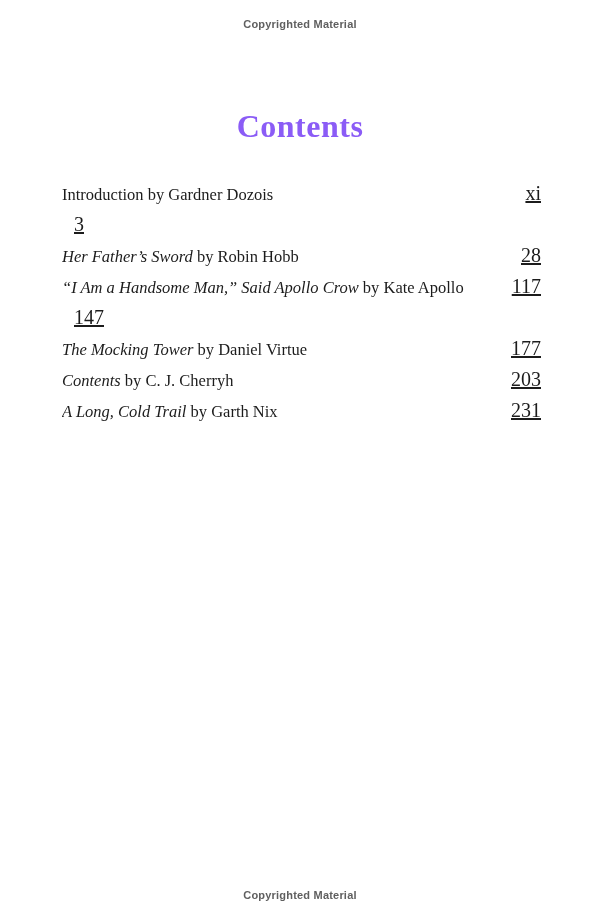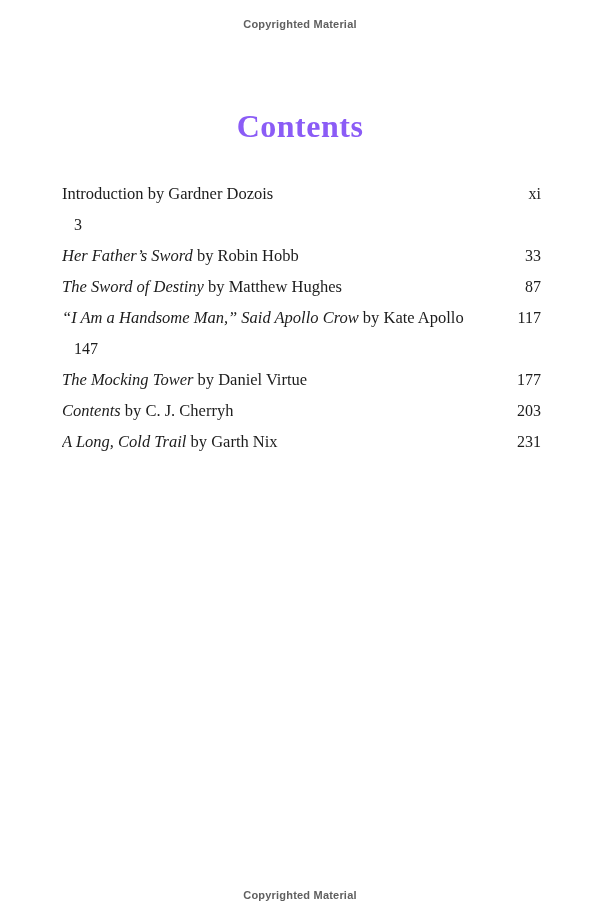--- a/index.html
+++ b/index.html
@@ -57,47 +57,44 @@
     font-size: 16.5px;
     white-space: nowrap;
   }
   .toc-left {
     overflow: hidden;
   }
   .toc-left em {
     font-style: italic;
   }
   .toc-page {
-    font-size: 16px;
+    font-size: 20px;
     margin-left: 12px;
+    text-decoration: underline;
   }
 </style>
 </head>
 <body>
 
 <div class="page">
   <div class="copyright top">Copyrighted Material</div>
 
   <h1 class="page-title">Contents</h1>
 
   <div class="toc" id="toc">
       <div class="toc-row">
         <span class="toc-left"><span>Introduction</span><span> by Gardner Dozois</span></span>
         <span class="toc-page">xi</span>
       </div>
       <div class="toc-row">
         <span class="toc-page">3</span>
       </div>
       <div class="toc-row">
         <span class="toc-left"><em>Her Father’s Sword</em><span> by Robin Hobb</span></span>
-        <span class="toc-page">33</span>
-      </div>
-      <div class="toc-row">
-        <span class="toc-left"><em>The Sword of Destiny</em><span> by Matthew Hughes</span></span>
-        <span class="toc-page">87</span>
+        <span class="toc-page">28</span>
       </div>
       <div class="toc-row">
         <span class="toc-left"><em>“I Am a Handsome Man,” Said Apollo Crow</em><span> by Kate Apollo</span></span>
         <span class="toc-page">117</span>
       </div>
       <div class="toc-row">
         <span class="toc-page">147</span>
       </div>
       <div class="toc-row">
         <span class="toc-left"><em>The Mocking Tower</em><span> by Daniel Virtue</span></span>

